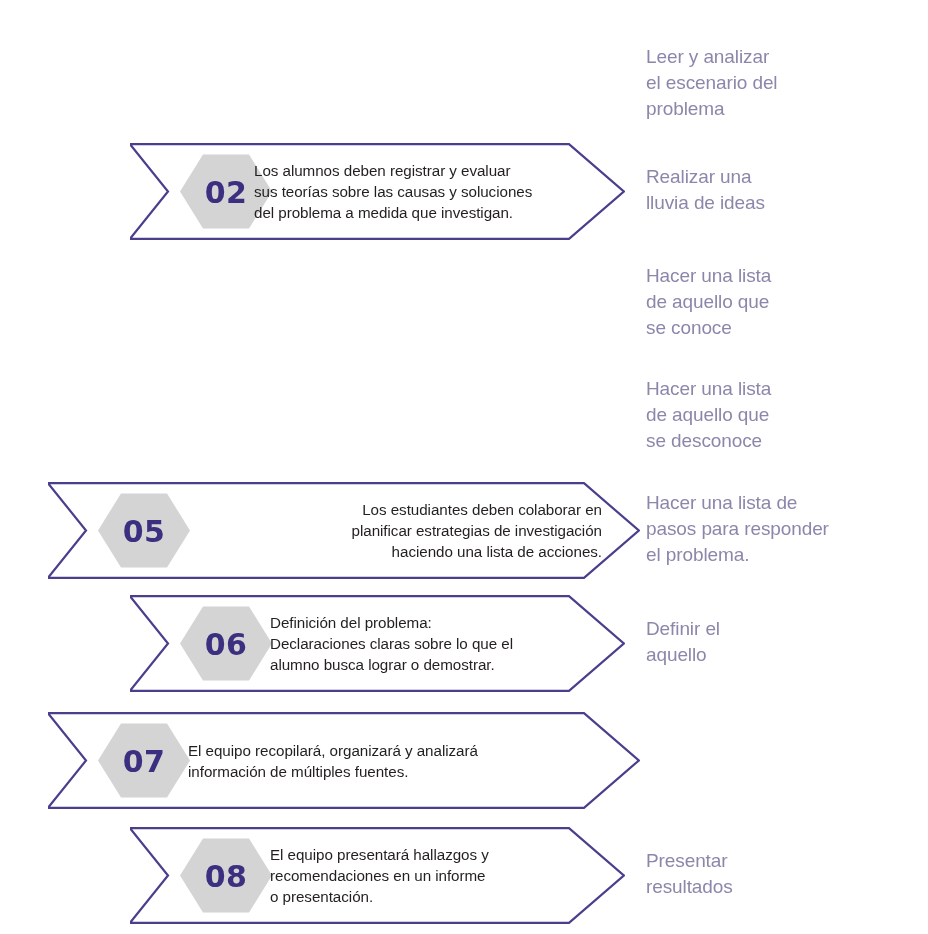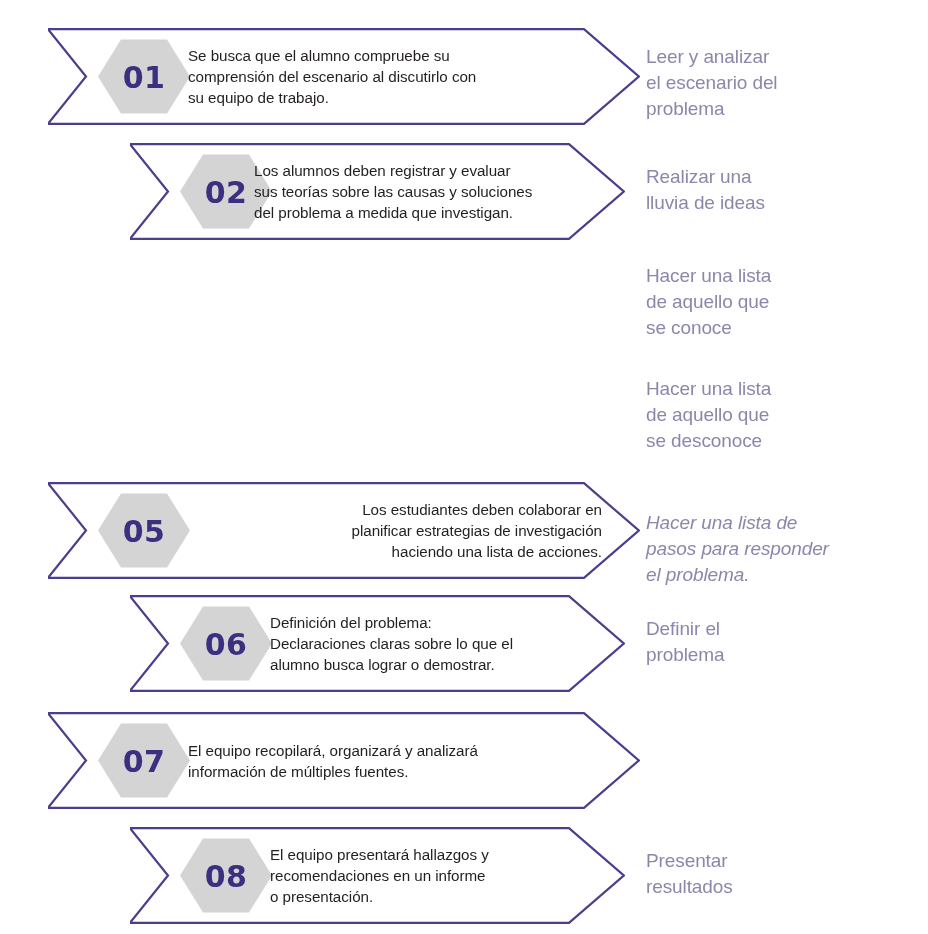--- a/index.html
+++ b/index.html
@@ -78,30 +78,20 @@
     line-height: 26px;
     font-family: "Liberation Sans", "DejaVu Sans", sans-serif;
     white-space: pre-line;
     letter-spacing: -0.1px;
   }
 </style>
 </head>
 <body>
 
 <div id="flow">
-    <div class="row" style="left: 48px; top: 28px; width: 592px; height: 97px;">
-      <svg class="banner" width="592" height="97" viewBox="0 0 592 97">
-        <polygon class="banner-outline" points="0,1.2 536,1.2 590.8,48.5 536,95.8 0,95.8 38,48.5"></polygon>
-        <polygon class="badge-hex" points="50,48.5 73,11.5 119,11.5 142,48.5 119,85.5 73,85.5"></polygon>
-        <text class="badge-num" x="96" y="49.5">01</text>
-      </svg>
-      <div class="desc" style="left: 140px; width: 414px; top: 17px;">Se busca que el alumno compruebe su
-comprensión del escenario al discutirlo con
-su equipo de trabajo.</div>
-    </div>
     <div class="caption" style="left: 646px; width: 276px; top: 44px;">Leer y analizar
 el escenario del
 problema</div>
     <div class="row" style="left: 130px; top: 143px; width: 495px; height: 97px;">
       <svg class="banner" width="495" height="97" viewBox="0 0 495 97">
         <polygon class="banner-outline" points="0,1.2 439,1.2 493.8,48.5 439,95.8 0,95.8 38,48.5"></polygon>
         <polygon class="badge-hex" points="50,48.5 73,11.5 119,11.5 142,48.5 119,85.5 73,85.5"></polygon>
         <text class="badge-num" x="96" y="49.5">02</text>
       </svg>
       <div class="desc" style="left: 124px; width: 317px; top: 17px;">Los alumnos deben registrar y evaluar
@@ -119,35 +109,35 @@
     <div class="row" style="left: 48px; top: 482px; width: 592px; height: 97px; text-align: right;">
       <svg class="banner" width="592" height="97" viewBox="0 0 592 97">
         <polygon class="banner-outline" points="0,1.2 536,1.2 590.8,48.5 536,95.8 0,95.8 38,48.5"></polygon>
         <polygon class="badge-hex" points="50,48.5 73,11.5 119,11.5 142,48.5 119,85.5 73,85.5"></polygon>
         <text class="badge-num" x="96" y="49.5">05</text>
       </svg>
       <div class="desc" style="left: 140px; width: 414px; top: 17px;">Los estudiantes deben colaborar en
 planificar estrategias de investigación
 haciendo una lista de acciones.</div>
     </div>
-    <div class="caption" style="left: 646px; width: 276px; top: 510px; font-style: italic;">Hacer una lista de
+    <div class="caption" style="left: 646px; width: 276px; top: 490px;">Hacer una lista de
 pasos para responder
 el problema.</div>
     <div class="row" style="left: 130px; top: 595px; width: 495px; height: 97px;">
       <svg class="banner" width="495" height="97" viewBox="0 0 495 97">
         <polygon class="banner-outline" points="0,1.2 439,1.2 493.8,48.5 439,95.8 0,95.8 38,48.5"></polygon>
         <polygon class="badge-hex" points="50,48.5 73,11.5 119,11.5 142,48.5 119,85.5 73,85.5"></polygon>
         <text class="badge-num" x="96" y="49.5">06</text>
       </svg>
       <div class="desc" style="left: 140px; width: 317px; top: 17px;">Definición del problema:
 Declaraciones claras sobre lo que el
 alumno busca lograr o demostrar.</div>
     </div>
     <div class="caption" style="left: 646px; width: 276px; top: 616px;">Definir el
-problema</div>
+aquello</div>
     <div class="row" style="left: 48px; top: 712px; width: 592px; height: 97px;">
       <svg class="banner" width="592" height="97" viewBox="0 0 592 97">
         <polygon class="banner-outline" points="0,1.2 536,1.2 590.8,48.5 536,95.8 0,95.8 38,48.5"></polygon>
         <polygon class="badge-hex" points="50,48.5 73,11.5 119,11.5 142,48.5 119,85.5 73,85.5"></polygon>
         <text class="badge-num" x="96" y="49.5">07</text>
       </svg>
       <div class="desc" style="left: 140px; width: 414px; top: 28px;">El equipo recopilará, organizará y analizará
 información de múltiples fuentes.</div>
     </div>
     <div class="row" style="left: 130px; top: 827px; width: 495px; height: 97px;">

